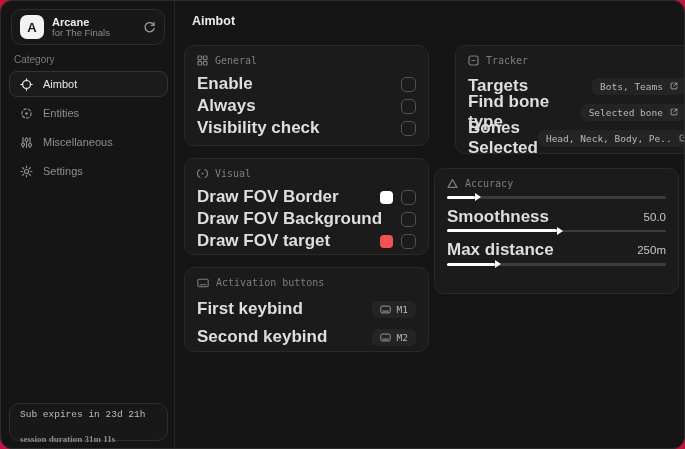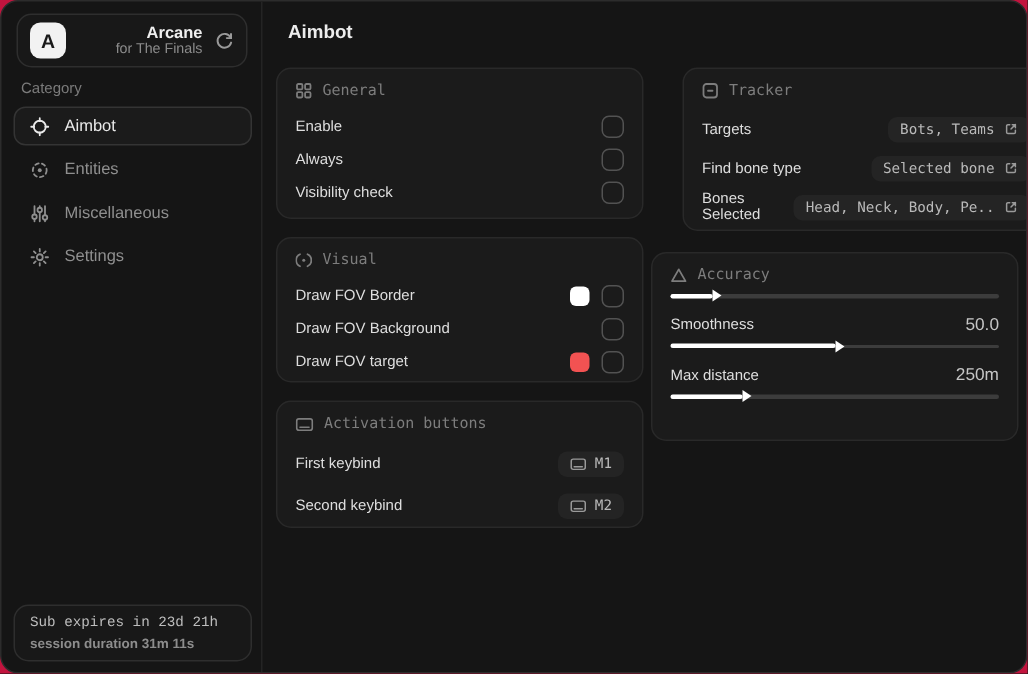--- a/index.html
+++ b/index.html
@@ -5,44 +5,44 @@
   * { margin:0; padding:0; box-sizing:border-box; }
   html,body { width:685px; height:449px; }
   body { background:#c2143e; font-family:"Liberation Sans", sans-serif; overflow:hidden; position:relative; }
   .window { position:absolute; inset:0; background:#151515; border:1px solid #2c2c2c; border-radius:12px; overflow:hidden; }
 
   
   .sidebar { position:absolute; left:0; top:0; bottom:0; width:174px; border-right:1px solid #242424; }
   .app-card { position:absolute; left:10px; top:8px; width:154px; height:36px; border:1px solid #2e2e2e; border-radius:10px; display:flex; align-items:center; padding:0 8px; gap:8px; background:#181818; }
   .logo { position:relative; width:24px; height:24px; background:#f2f2f2; border-radius:7px; display:flex; align-items:center; justify-content:center; font-weight:bold; font-size:13px; color:#1a1a1a; flex:0 0 auto; }
   .logo::after { content:""; position:absolute; right:-2px; top:-1px; width:10px; height:11px; background:#3d3d3d; border-radius:3px; z-index:-1; opacity:.9; }
-  .app-meta { flex:1 1 auto; line-height:1.1; overflow:hidden;text-align:right; }
+  .app-meta { flex:1 1 auto; line-height:1.1; overflow:hidden; }
   .app-title { color:#efefef; font-size:11px; font-weight:bold; }
   .app-sub { color:#8b8b8b; font-size:9.5px; }
   .refresh { color:#9a9a9a; flex:0 0 auto; display:flex; }
   .cat-label { position:absolute; left:13px; top:53px; font-size:10px; color:#7b7b7b; }
   .nav { position:absolute; left:8px; right:6px; top:70px; display:flex; flex-direction:column; gap:3px; }
   .nav-item { height:26px; display:flex; align-items:center; gap:10px; padding:0 10px; border:1px solid transparent; border-radius:8px; color:#8f8f8f; font-size:11px; }
   .nav-item.active { border-color:#343434; background:#1b1b1b; color:#e9e9e9; }
   .nav-item .nicon { display:flex; color:inherit; }
   .sub-card { position:absolute; left:8px; right:6px; bottom:7px; height:38px; border:1px solid #2e2e2e; border-radius:10px; background:#181818; padding:5px 10px; }
   .sub-line1 { font-family:Liberation Mono, monospace; font-size:9.5px; color:#bdbdbd; }
-  .sub-line2 { font-size:9px; font-weight:bold; color:#8d8d8d; margin-top:4px; }
+  .sub-line2 { font-size:9px; font-weight:bold; color:#8d8d8d; margin-top:14px;font-family:Liberation Serif, serif; }
 
   
   .main-title { position:absolute; left:191px; top:13px; font-size:12.5px; font-weight:bold; color:#ededed; }
   .card { position:absolute; background:#1b1b1b; border:1px solid #292929; border-radius:10px; padding:9px 12px; }
   .card-general   { left:183px; top:44px;  width:245px; height:101px; }
   .card-visual    { left:183px; top:157px; width:245px; height:97px;  }
   .card-activate  { left:183px; top:266px; width:245px; height:85px;  }
   .card-tracker   { left:454px; top:44px;  width:245px; height:109px; }
   .card-accuracy  { left:433px; top:167px; width:245px; height:126px; }
   .card-head { display:flex; align-items:center; gap:7px; color:#7d7d7d; font-family:"DejaVu Sans Mono", monospace; font-size:10px; margin-bottom:7px; }
   .row { display:flex; align-items:center; justify-content:space-between; height:22px; }
-  .row-label { font-size:10px; font-weight:400; color:#dedede; }
+  .row-label { font-size:17px; font-weight:700; color:#dedede; }
   .checkbox { width:15px; height:15px; border:1.5px solid #525252; border-radius:5px; background:transparent; }
   .right-ctrls { display:flex; align-items:center; gap:8px; }
   .swatch { width:13px; height:13px; border-radius:4px; }
   .chip { display:inline-flex; align-items:center; gap:6px; background:#242424; border-radius:6px; padding:3px 8px; font-family:"DejaVu Sans Mono", monospace; font-size:9.5px; color:#b9b9b9; white-space:nowrap; }
   .chip .cicon { display:flex; color:#9a9a9a; }
 
   
   .srow { margin-bottom:9px; }
   .srow-top { display:flex; align-items:center; justify-content:space-between; height:18px; }
   .srow-val { font-size:11.5px; color:#c6c6c6; }

